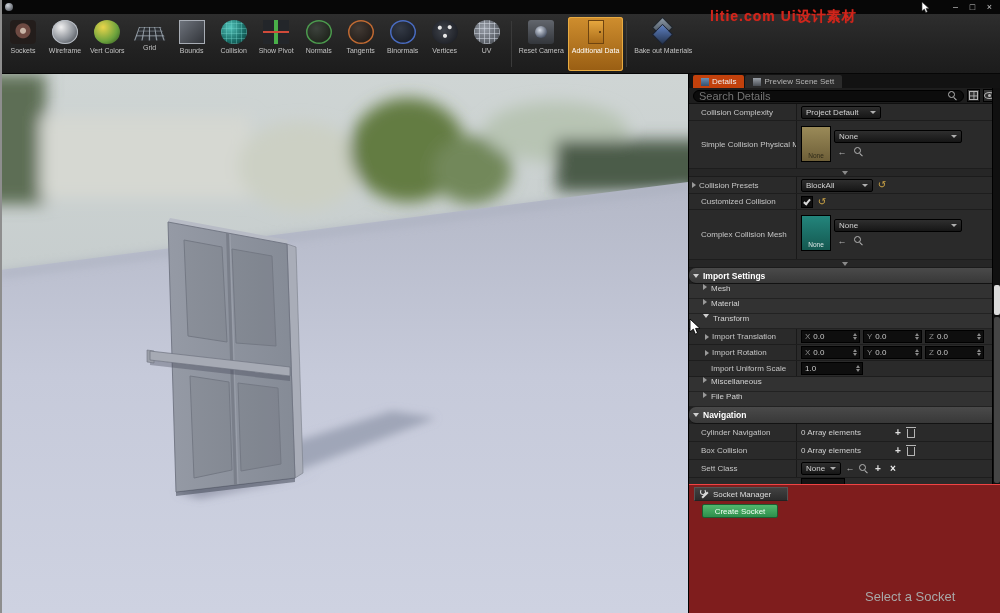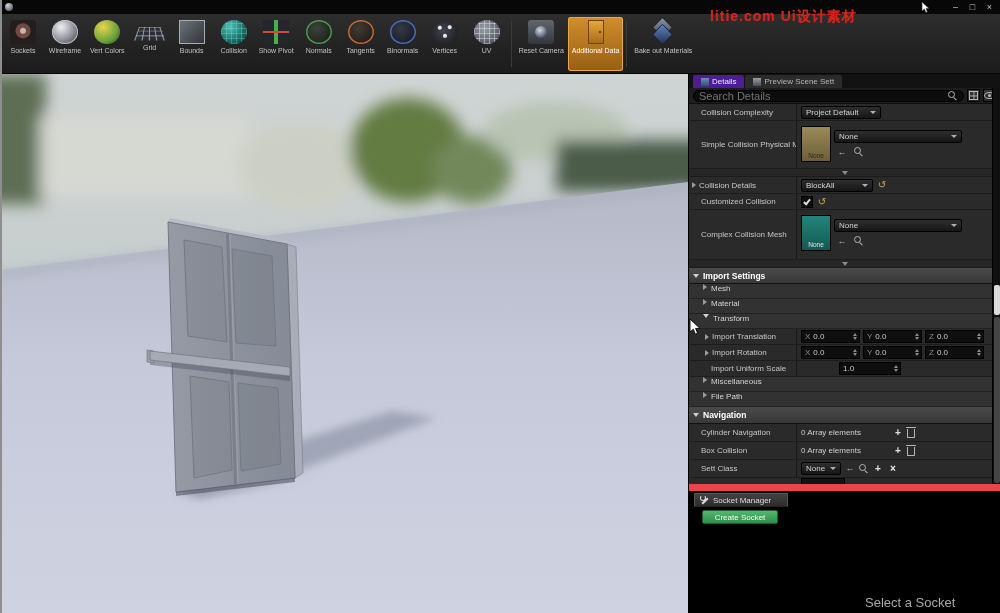--- a/index.html
+++ b/index.html
@@ -70,21 +70,21 @@
 
   
   .viewport{position:absolute;left:0;top:74px;width:688px;height:539px;overflow:hidden;background:#c4cacb;}
 
   
   .rpanel{position:absolute;left:688px;top:74px;width:312px;height:539px;background:#1f1f1f;
     border-left:1px solid #000;display:flex;flex-direction:column;font-size:8px;}
   .rtabs{height:14px;background:#121212;display:flex;gap:1px;padding:1px 0 0 4px;flex:none;}
   .rtab{display:flex;align-items:center;gap:3px;padding:0 8px;font-size:8px;color:#b5b5b5;
     background:#2b2b2b;border-radius:2px 2px 0 0;cursor:pointer;}
-  .rtab.active{background:#4c1d95;color:#eee;}
+  .rtab.active{background:#c2410c;color:#eee;}
   .tabicon{width:8px;height:8px;flex:none;}
   .tabicon-details{background:linear-gradient(#6a8fb5,#34506e);}
   .tabicon-preview{background:linear-gradient(#9aa0a8,#4a4e54);}
 
   .search-row{height:16px;background:#1d1d1d;display:flex;align-items:center;gap:3px;padding:0 4px;flex:none;border-bottom:1px solid #101010;}
   .search-box{flex:1;height:12px;background:#0c0c0c;border:1px solid #000;border-radius:6px;
     display:flex;align-items:center;padding:0 5px;}
   .search-box input{flex:1;background:transparent;border:none;outline:none;color:#8a8a8a;font-size:11px;
     font-family:inherit;padding:0;}
   .sq-btn{width:13px;height:13px;background:linear-gradient(#3a3a3a,#262626);border:1px solid #000;
@@ -95,21 +95,21 @@
   .row .name{width:108px;flex:none;padding-left:12px;display:flex;align-items:center;gap:3px;
     overflow:hidden;white-space:nowrap;color:#c6c6c6;align-self:stretch;border-right:1px solid #191919;}
   .row .name.witharrow{padding-left:3px;}
   .row .val{flex:1;display:flex;align-items:center;gap:3px;padding:0 4px;overflow:hidden;}
   .row-picker{height:48px;align-items:flex-start;}
   .row-picker .name{align-items:center;}
   .row-picker .val{padding-top:5px;}
   .navrow{height:18px;}
   .cat{height:16px;display:flex;align-items:center;gap:4px;padding-left:4px;
     background:linear-gradient(#4a4a4a,#383838);border-bottom:1px solid #121212;
-    color:#fff;font-weight:bold;font-size:8.5px;}
+    color:#fff;font-weight:bold;font-size:8.5px;border-radius:7px;}
   .cat17{height:17px;}
   .subrow{height:15px;display:flex;gap:4px;padding-left:14px;
     background:#323232;border-bottom:1px solid #222;color:#d2d2d2;}
   .expstrip{height:8px;background:#262626;border-bottom:1px solid #1b1b1b;
     display:flex;align-items:center;justify-content:center;cursor:pointer;}
   .cliprow{height:6px;background:#2a2a2a;overflow:hidden;display:flex;}
   .clipbox{margin-left:112px;width:44px;height:6px;background:#141414;border:1px solid #000;border-bottom:none;}
 
   .tri-r{width:0;height:0;border-left:4px solid #9a9a9a;border-top:3px solid transparent;border-bottom:3px solid transparent;flex:none;}
   .tri-d{width:0;height:0;border-top:4px solid #cfcfcf;border-left:3px solid transparent;border-right:3px solid transparent;flex:none;}
@@ -146,29 +146,29 @@
     background:linear-gradient(#b5b5b5 1px,transparent 1px),linear-gradient(90deg,#b5b5b5 1px,transparent 1px);
     background-size:4.5px 4.5px;background-position:-1px -1px;}
   .trash{width:8px;height:9px;position:relative;border:1px solid #b5b5b5;border-top:none;border-radius:0 0 1px 1px;margin-top:2px;flex:none;}
   .trash::before{content:"";position:absolute;left:-2px;top:-3px;width:10px;height:1.5px;background:#b5b5b5;}
   .cb{width:12px;height:12px;background:#0e0e0e;border:1px solid #000;position:relative;flex:none;cursor:pointer;}
   .cb .mark{position:absolute;left:3px;top:1px;width:4px;height:7px;border-right:2px solid #dadada;border-bottom:2px solid #dadada;transform:rotate(40deg);}
 
   .nfield{width:59px;height:13px;background:#0e0e0e;border:1px solid #000;display:flex;align-items:center;gap:3px;
     padding:0 2px 0 3px;color:#c9c9c9;flex:none;}
   .nfield .axis{color:#8a8a8a;}
-  .nfield.wide{width:62px;margin-left:38px;}
+  .nfield.wide{width:62px;}
   .spin{margin-left:auto;display:flex;flex-direction:column;justify-content:center;gap:1px;cursor:pointer;}
   .spin .up{width:0;height:0;border-left:2.5px solid transparent;border-right:2.5px solid transparent;border-bottom:3px solid #8a8a8a;}
   .spin .dn{width:0;height:0;border-left:2.5px solid transparent;border-right:2.5px solid transparent;border-top:3px solid #8a8a8a;}
 
   .arraytext{color:#cfcfcf;margin-right:28px;}
 
   
-  .socket-region{flex:1;position:relative;background:#000000;border-top:7px solid #ef4444;}
+  .socket-region{flex:1;position:relative;background:#7f1d1d;border-top:1px solid #ef4444;}
   .socket-tab{position:absolute;left:5px;top:2px;width:94px;height:14px;
     background:linear-gradient(#424242,#2c2c2c);border:1px solid #555;border-bottom-color:#222;
     display:flex;align-items:center;gap:4px;padding-left:4px;color:#ddd;font-size:8px;cursor:pointer;}
   .wrenchic{width:10px;height:10px;position:relative;flex:none;}
   .wrenchic::before{content:"";position:absolute;left:5px;top:2px;width:2px;height:8px;background:#ddd;transform:rotate(45deg);}
   .wrenchic::after{content:"";position:absolute;left:1px;top:0;width:4px;height:4px;border:1.5px solid #ddd;border-radius:50%;border-top-color:transparent;}
   .create-socket{position:absolute;left:13px;top:19px;width:76px;height:14px;
     background:linear-gradient(#52b96e,#2e8f4c);border:1px solid #1d5c30;border-radius:2px;
     color:#f2fff4;font-size:8px;font-family:inherit;cursor:pointer;padding:0;}
   .socket-hint{position:absolute;left:176px;top:104px;color:#a8a8a8;font-size:13px;}
@@ -395,21 +395,21 @@
         </div>
       </div>
 
       <div class="expstrip">
         <span class="tri-d dim"></span>
       </div>
 
       <div class="row" style="height:17px">
         <div class="name witharrow">
           <span class="tri-r"></span>
-          <span>Collision Details</span>
+          <span>Collision Presets</span>
         </div>
         <div class="val">
           <div class="combo w72">
             <span>BlockAll</span>
             <span class="carrow"></span>
           </div>
           <span class="ibtn reset-btn">↺</span>
         </div>
       </div>
 

